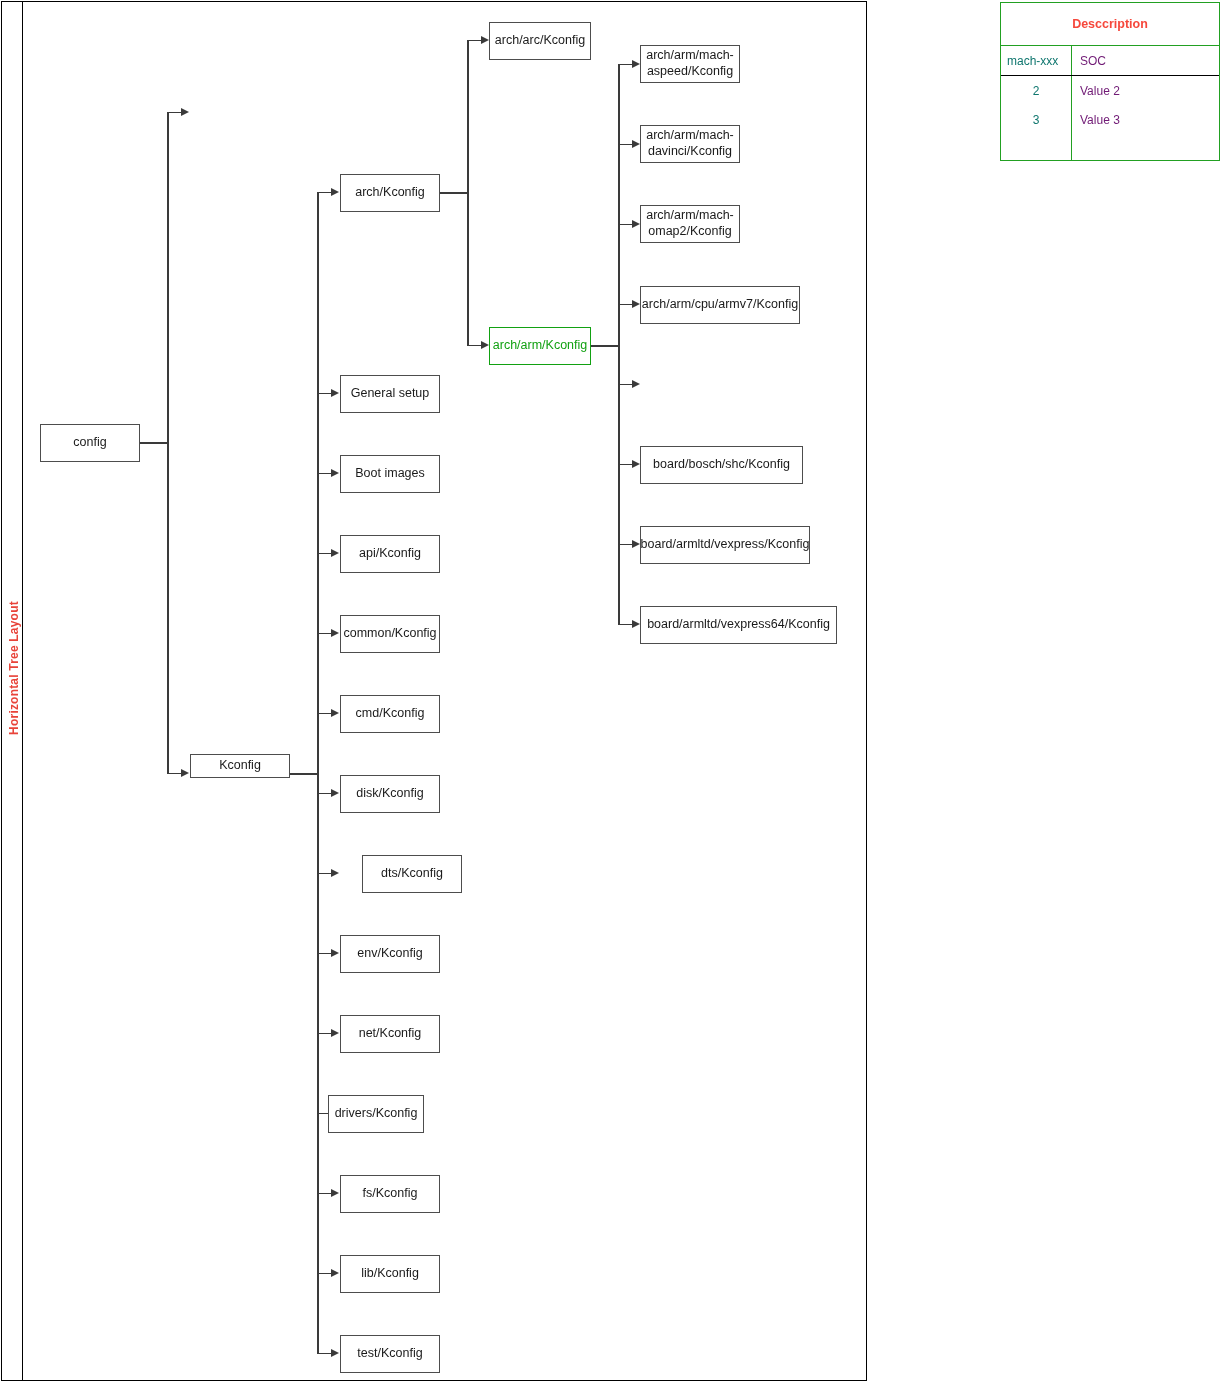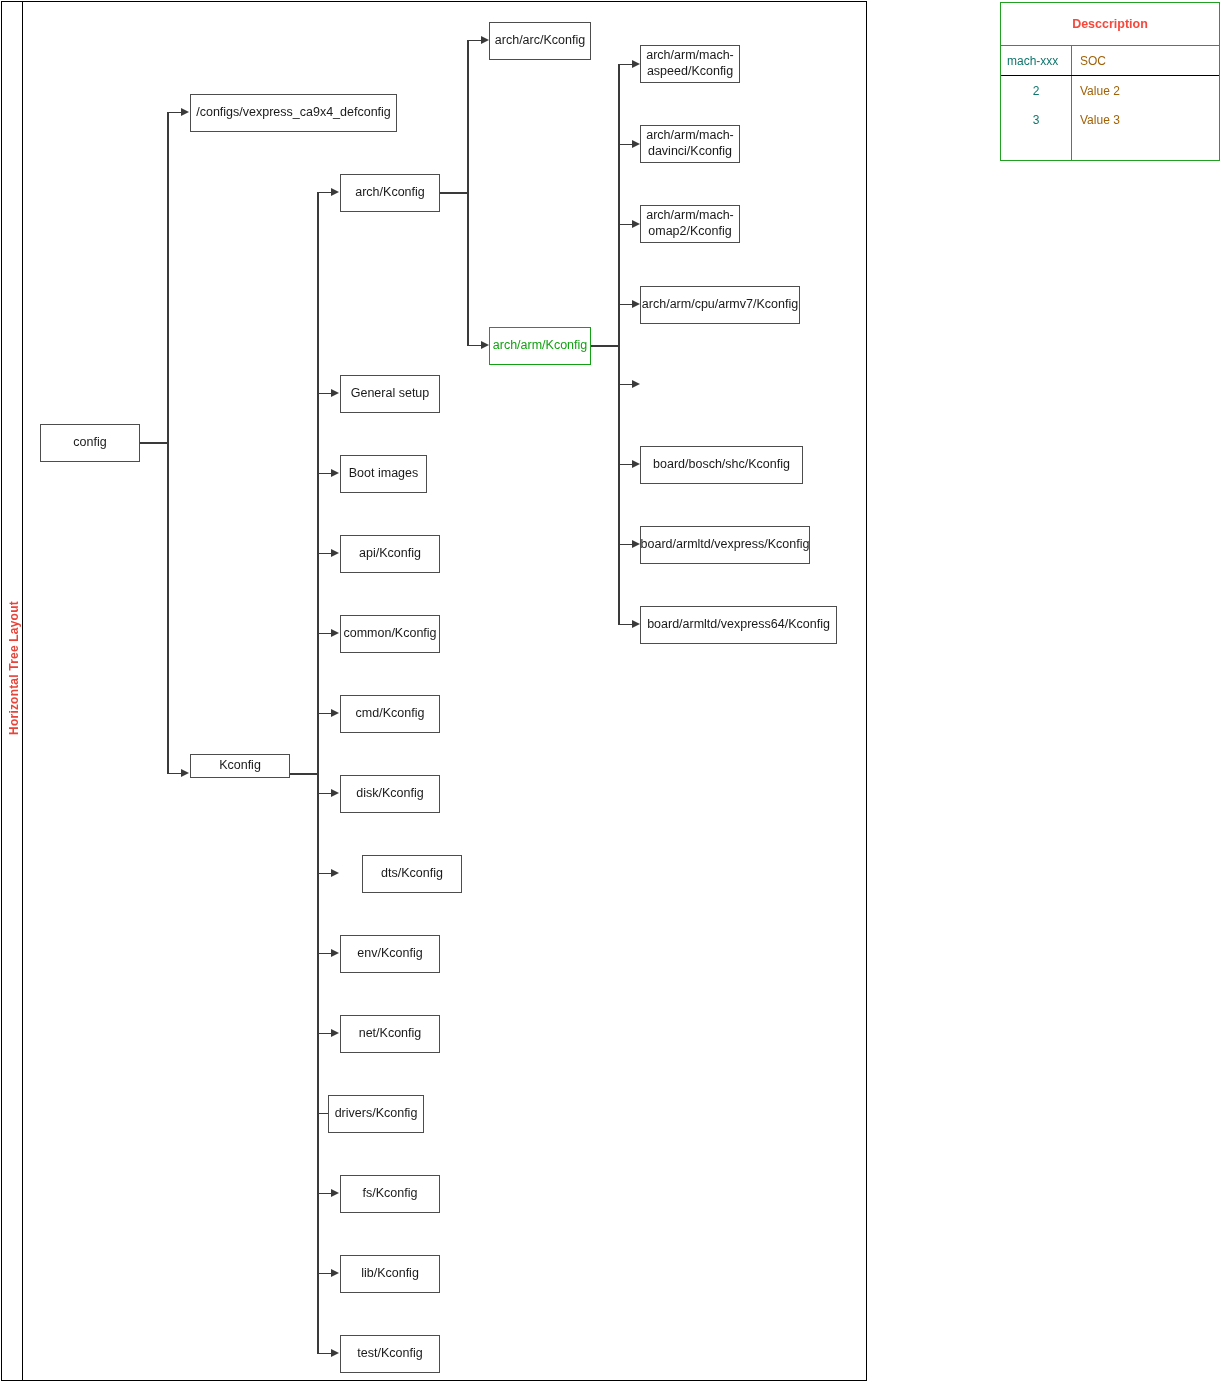--- a/index.html
+++ b/index.html
@@ -128,21 +128,21 @@
     height: 29px;
     display: flex;
     align-items: center;
   }
   .lg-c1.head { justify-content: flex-start; }
   .lg-c1.num { justify-content: center; }
   .lg-c2 {
     flex: 1;
     box-sizing: border-box;
     font-size: 12px;
-    color: #a16207;
+    color: #701a75;
     padding: 5px 8px;
     height: 29px;
     display: flex;
     align-items: center;
   }
   .lg-pad { height: 26px; display: flex; }
   .lg-pad .lg-c1 { height: 26px; }
   .lg-pad .lg-c2 { height: 26px; }
 </style>
 </head>
@@ -217,26 +217,25 @@
   <div class="arrow" style="left:632px; top:380px;"></div>
   <div class="ln lnh" style="left:618px; top:464px; width:20px;"></div>
   <div class="arrow" style="left:632px; top:460px;"></div>
   <div class="ln lnh" style="left:618px; top:544px; width:20px;"></div>
   <div class="arrow" style="left:632px; top:540px;"></div>
   <div class="ln lnh" style="left:618px; top:624px; width:20px;"></div>
   <div class="arrow" style="left:632px; top:620px;"></div>
 
   <div class="node" style="left:40px; top:424px; width:100px; height:38px;">config</div>
 
-  <div class="node" style="left:190px; top:94px; width:207px; height:38px;">/configs/vexpress_ca9x4_defconfig</div>
   <div class="node" style="left:190px; top:754px; width:100px; height:24px;">Kconfig</div>
 
   <div class="node" style="left:340px; top:174px; width:100px; height:38px;">arch/Kconfig</div>
   <div class="node" style="left:340px; top:375px; width:100px; height:38px;">General setup</div>
-  <div class="node" style="left:340px; top:455px; width:87px; height:38px;">Boot images</div>
+  <div class="node" style="left:340px; top:455px; width:100px; height:38px;">Boot images</div>
   <div class="node" style="left:340px; top:535px; width:100px; height:38px;">api/Kconfig</div>
   <div class="node" style="left:340px; top:615px; width:100px; height:38px;">common/Kconfig</div>
   <div class="node" style="left:340px; top:695px; width:100px; height:38px;">cmd/Kconfig</div>
   <div class="node" style="left:340px; top:775px; width:100px; height:38px;">disk/Kconfig</div>
   <div class="node" style="left:340px; top:855px; width:100px; height:38px;margin-left:22px;">dts/Kconfig</div>
   <div class="node" style="left:340px; top:935px; width:100px; height:38px;">env/Kconfig</div>
   <div class="node" style="left:340px; top:1015px; width:100px; height:38px;">net/Kconfig</div>
   <div class="node" style="left:328px; top:1095px; width:96px; height:38px;">drivers/Kconfig</div>
   <div class="node" style="left:340px; top:1175px; width:100px; height:38px;">fs/Kconfig</div>
   <div class="node" style="left:340px; top:1255px; width:100px; height:38px;">lib/Kconfig</div>

